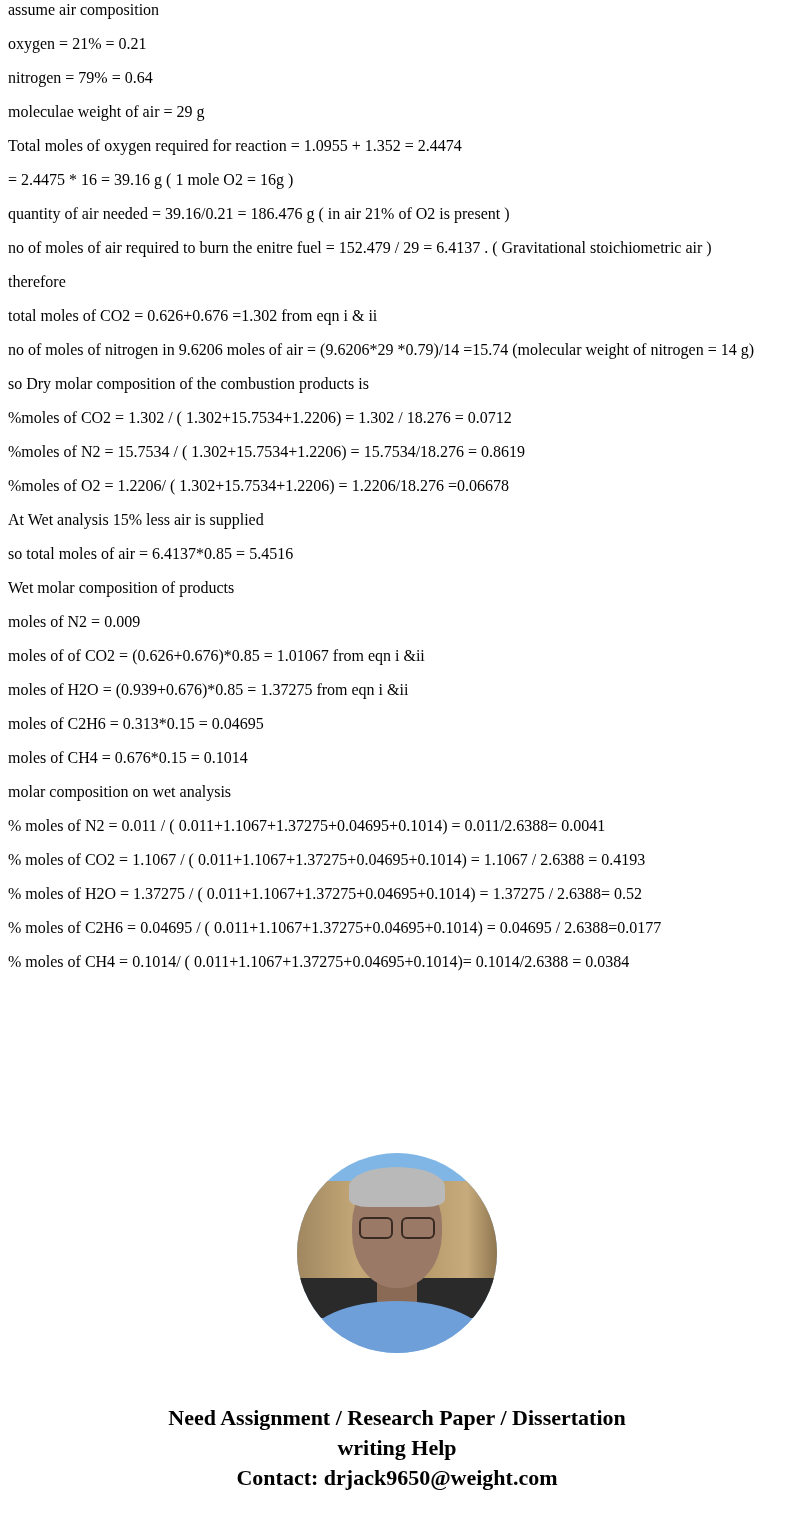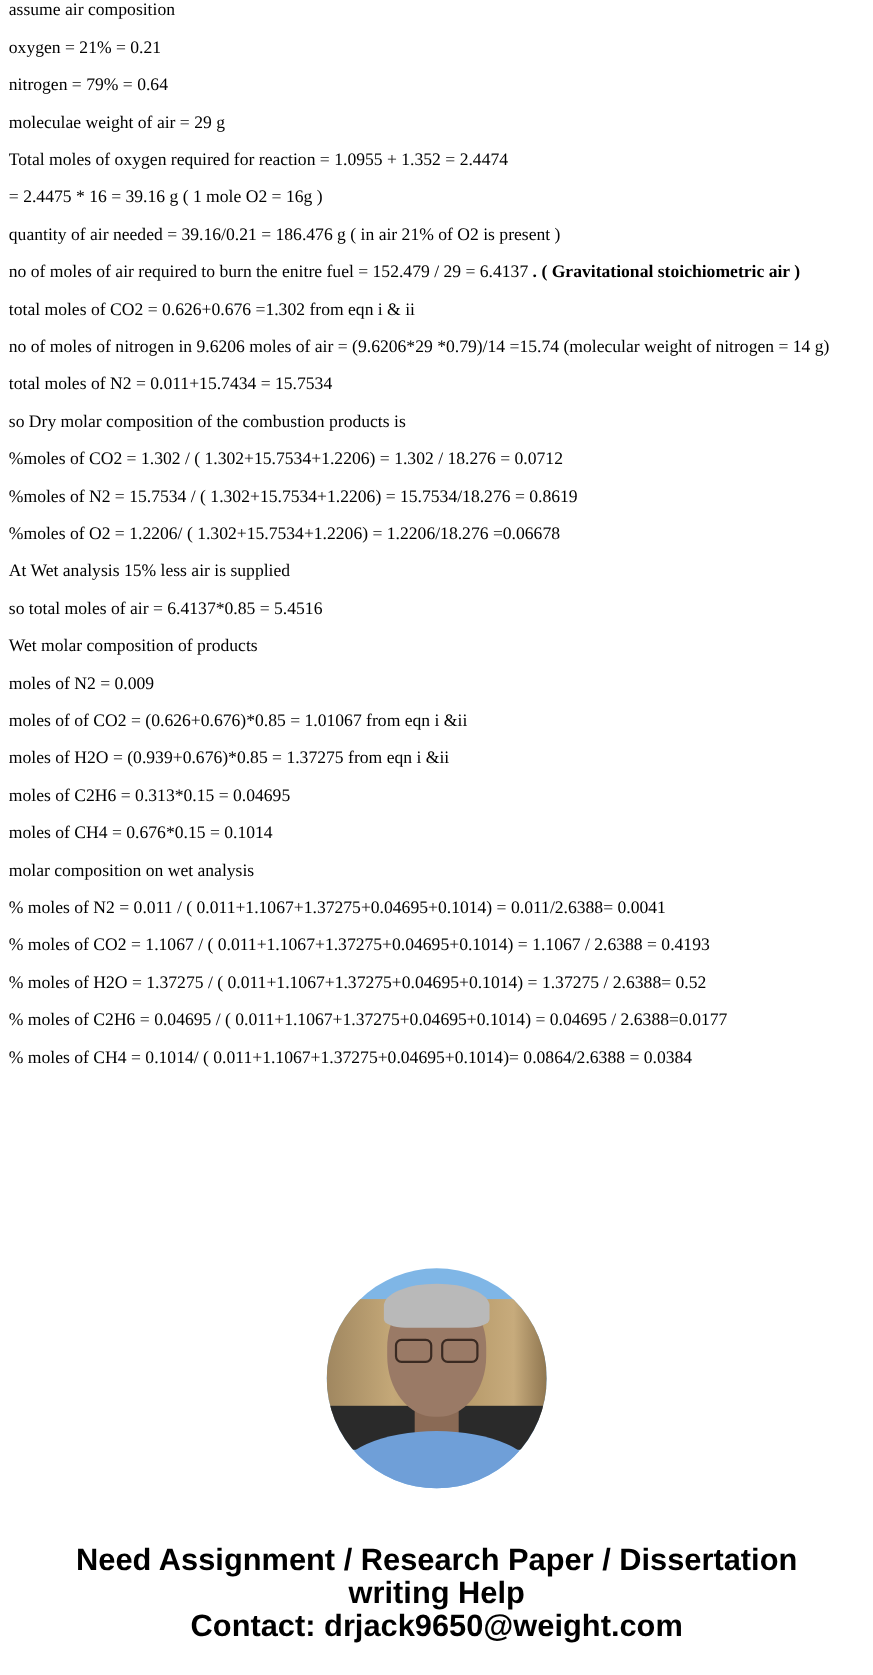--- a/index.html
+++ b/index.html
@@ -22,21 +22,21 @@
       top: 0;
       width: 786px;
     }
     .line {
       margin: 0;
       height: 34px;
       line-height: 20px;
       white-space: nowrap;
     }
     .line b {
-      font-weight: bold;
+      font-weight: normal;
     }
     .avatar {
       position: absolute;
       left: 297px;
       top: 1153px;
       width: 200px;
       height: 200px;
       border-radius: 50%;
       overflow: hidden;
       background: #7fb6e6;
@@ -85,61 +85,61 @@
       border-radius: 6px;
     }
     .avatar .glasses .l { left: 0; }
     .avatar .glasses .r { right: 0; }
     .footer {
       position: absolute;
       left: 0;
       top: 1403px;
       width: 794px;
       text-align: center;
-      font-family: Liberation Sans, sans-serif;
+      font-family: Liberation Serif, serif;
       font-weight: bold;
-      font-size: 28px;
+      font-size: 22px;
       line-height: 30px;
       color: #000000;
     }
     .footer div { margin: 0; }
   </style>
 </head>
 <body>
 
 <div class="content">
   <p class="line"><span>assume air composition</span></p>
   <p class="line"><span>oxygen = 21% = 0.21</span></p>
   <p class="line"><span>nitrogen = 79% = 0.64</span></p>
   <p class="line"><span>moleculae weight of air = 29 g</span></p>
   <p class="line"><span>Total moles of oxygen required for reaction = 1.0955 + 1.352 = 2.4474</span></p>
   <p class="line"><span>= 2.4475 * 16 = 39.16 g ( 1 mole O2 = 16g )</span></p>
   <p class="line"><span>quantity of air needed = 39.16/0.21 = 186.476 g ( in air 21% of O2 is present )</span></p>
   <p class="line"><span>no of moles of air required to burn the enitre fuel = 152.479 / 29 = 6.4137 </span><b>. ( Gravitational stoichiometric air )</b></p>
+  <p class="line"><span>therefore</span></p>
   <p class="line"><span>total moles of CO2 = 0.626+0.676 =1.302 from eqn i &amp; ii</span></p>
   <p class="line"><span>no of moles of nitrogen in 9.6206 moles of air = (9.6206*29 *0.79)/14 =15.74 (molecular weight of nitrogen = 14 g)</span></p>
-  <p class="line"><span>total moles of N2 = 0.011+15.7434 = 15.7534</span></p>
   <p class="line"><span>so Dry molar composition of the combustion products is</span></p>
   <p class="line"><span>%moles of CO2 = 1.302 / ( 1.302+15.7534+1.2206) = 1.302 / 18.276 = 0.0712</span></p>
   <p class="line"><span>%moles of N2 = 15.7534 / ( 1.302+15.7534+1.2206) = 15.7534/18.276 = 0.8619</span></p>
   <p class="line"><span>%moles of O2 = 1.2206/ ( 1.302+15.7534+1.2206) = 1.2206/18.276 =0.06678</span></p>
   <p class="line"><span>At Wet analysis 15% less air is supplied</span></p>
   <p class="line"><span>so total moles of air = 6.4137*0.85 = 5.4516</span></p>
   <p class="line"><span>Wet molar composition of products</span></p>
   <p class="line"><span>moles of N2 = 0.009</span></p>
   <p class="line"><span>moles of of CO2 = (0.626+0.676)*0.85  = 1.01067 from eqn i &amp;ii</span></p>
   <p class="line"><span>moles of H2O = (0.939+0.676)*0.85 = 1.37275 from eqn i &amp;ii</span></p>
   <p class="line"><span>moles of C2H6 = 0.313*0.15 = 0.04695</span></p>
   <p class="line"><span>moles of CH4 = 0.676*0.15 = 0.1014</span></p>
   <p class="line"><span>molar composition on wet analysis</span></p>
   <p class="line"><span>% moles of N2 = 0.011 / ( 0.011+1.1067+1.37275+0.04695+0.1014) = 0.011/2.6388= 0.0041</span></p>
   <p class="line"><span>% moles of CO2 = 1.1067 / ( 0.011+1.1067+1.37275+0.04695+0.1014) = 1.1067 / 2.6388 = 0.4193</span></p>
   <p class="line"><span>% moles of H2O = 1.37275 / ( 0.011+1.1067+1.37275+0.04695+0.1014) = 1.37275 / 2.6388= 0.52</span></p>
   <p class="line"><span>% moles of C2H6 = 0.04695 / ( 0.011+1.1067+1.37275+0.04695+0.1014) = 0.04695 / 2.6388=0.0177</span></p>
-  <p class="line"><span>% moles of CH4 = 0.1014/ ( 0.011+1.1067+1.37275+0.04695+0.1014)= 0.0864/2.6388 = 0.0384</span></p>
+  <p class="line"><span>% moles of CH4 = 0.1014/ ( 0.011+1.1067+1.37275+0.04695+0.1014)= 0.1014/2.6388 = 0.0384</span></p>
 </div>
 
 <div class="avatar">
   <div class="wall"></div>
   <div class="dark"></div>
   <div class="neck"></div>
   <div class="shirt"></div>
   <div class="head"></div>
   <div class="hair"></div>
   <div class="glasses">

